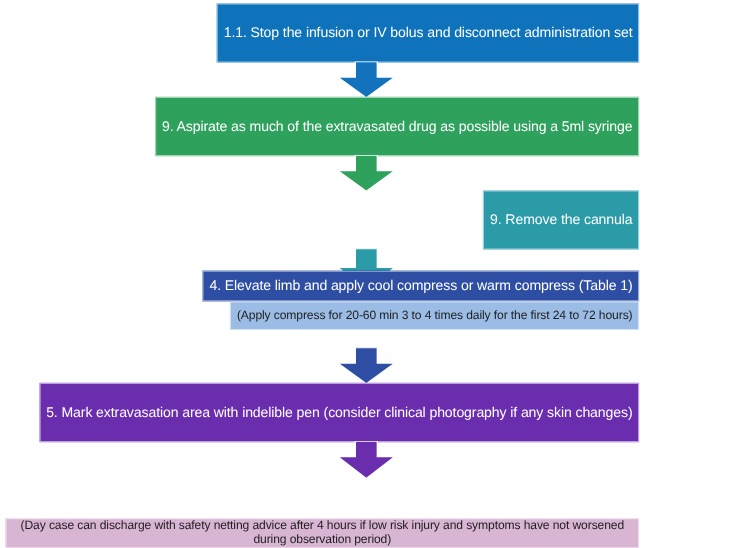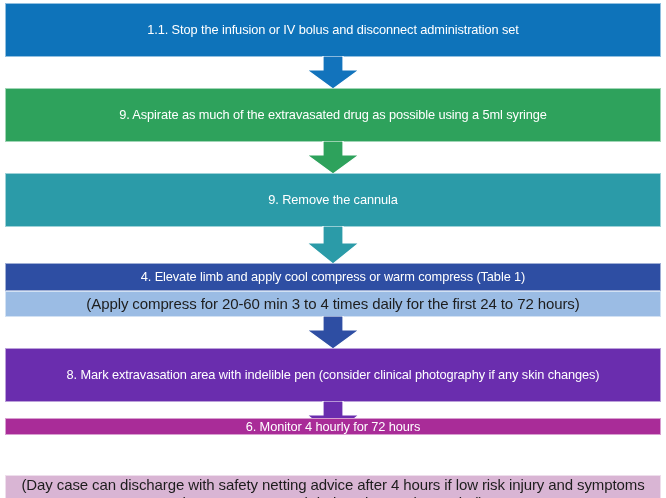--- a/index.html
+++ b/index.html
@@ -16,25 +16,26 @@
     width: 666px;
     height: 498px;
     background: #ffffff;
     overflow: hidden;
   }
 
   
   .step {
     position: absolute;
     left: 5px;
-    width: 656px;
+    width: 576px;
     box-sizing: border-box;
     display: flex;
     flex-direction: column;
     justify-content: center;
+    align-items: flex-end;
   }
   .band {
     display: flex;
     align-items: center;
     justify-content: center;
     text-align: center;
     box-sizing: border-box;
     padding: 1px 6px;
     line-height: 1.18;
   }
@@ -43,39 +44,39 @@
     width: 100%;
     text-align: center;
     letter-spacing: -0.1px;
   }
 
   
   .t-light { color: #ffffff; }
   .t-dark  { color: #1d1d1d; }
 
   .fs-main { font-size: 12.8px; font-weight: 400; }
-  .fs-sub  { font-size: 15px; font-weight: 400; }
+  .fs-sub  { font-size: 11px; font-weight: 400; }
 
   
   .stroke-lt { box-shadow: inset 0 0 0 1px rgba(255,255,255,0.55); }
 
   
   .arrow {
     position: absolute;
     left: 50%;
     transform: translateX(-50%);
     width: 54px;
   }
   .arrow svg { display: block; width: 100%; height: 100%; }
 
   
   #step1 { top: 3px;   height: 54px; }
   #step2 { top: 88px;  height: 54px; }
   #step3 { top: 173px; height: 54px; }
-  #step4 { top: 263px; height: 54px; }
+  #step4 { top: 246px; height: 54px; }
   #step5 { top: 348px; height: 54px; }
   #step6 { top: 434px; height: 62px; }
 
   #step4 .band:first-child { height: 28px; }
   #step4 .band:last-child  { height: 26px; }
   #step6 .band:first-child { height: 20px; }
   #step6 .band:last-child  { height: 42px; margin-top: 40px; }
 
   #arrow1 { top: 56px;  height: 34px; }
   #arrow2 { top: 141px; height: 34px; }
@@ -134,32 +135,29 @@
   </div>
 
   <div class="arrow" id="arrow4">
     <svg viewBox="0 0 54 34" preserveAspectRatio="none" aria-hidden="true">
       <polygon points="17,0 37,0 37,14 53,14 27,33 1,14 17,14" fill="#2E4EA3" stroke="#ffffff" stroke-width="1.2"></polygon>
     </svg>
   </div>
 
   <div class="step" id="step5">
     <div class="band stroke-lt" style="height:100%;background:#6A2DAE;">
-      <span class="band-text t-light fs-main">8. Mark extravasation area with indelible pen (consider clinical photography if any skin changes)</span>
+      <span class="band-text t-light fs-main">5. Mark extravasation area with indelible pen (consider clinical photography if any skin changes)</span>
     </div>
   </div>
 
   <div class="arrow" id="arrow5">
     <svg viewBox="0 0 54 35" preserveAspectRatio="none" aria-hidden="true">
       <polygon points="17,0 37,0 37,14 53,14 27,34 1,14 17,14" fill="#6A2DAE" stroke="#ffffff" stroke-width="1.2"></polygon>
     </svg>
   </div>
 
   <div class="step" id="step6">
-    <div class="band stroke-lt" style="background:#A92C98;">
-      <span class="band-text t-light fs-main">6. Monitor 4 hourly for 72 hours</span>
-    </div>
     <div class="band stroke-lt" style="background:#D9B5D4;">
       <span class="band-text t-dark fs-sub">(Day case can discharge with safety netting advice after 4 hours if low risk injury and symptoms have not worsened during observation period)</span>
     </div>
   </div>
 
 </div>
 
 </body></html>

